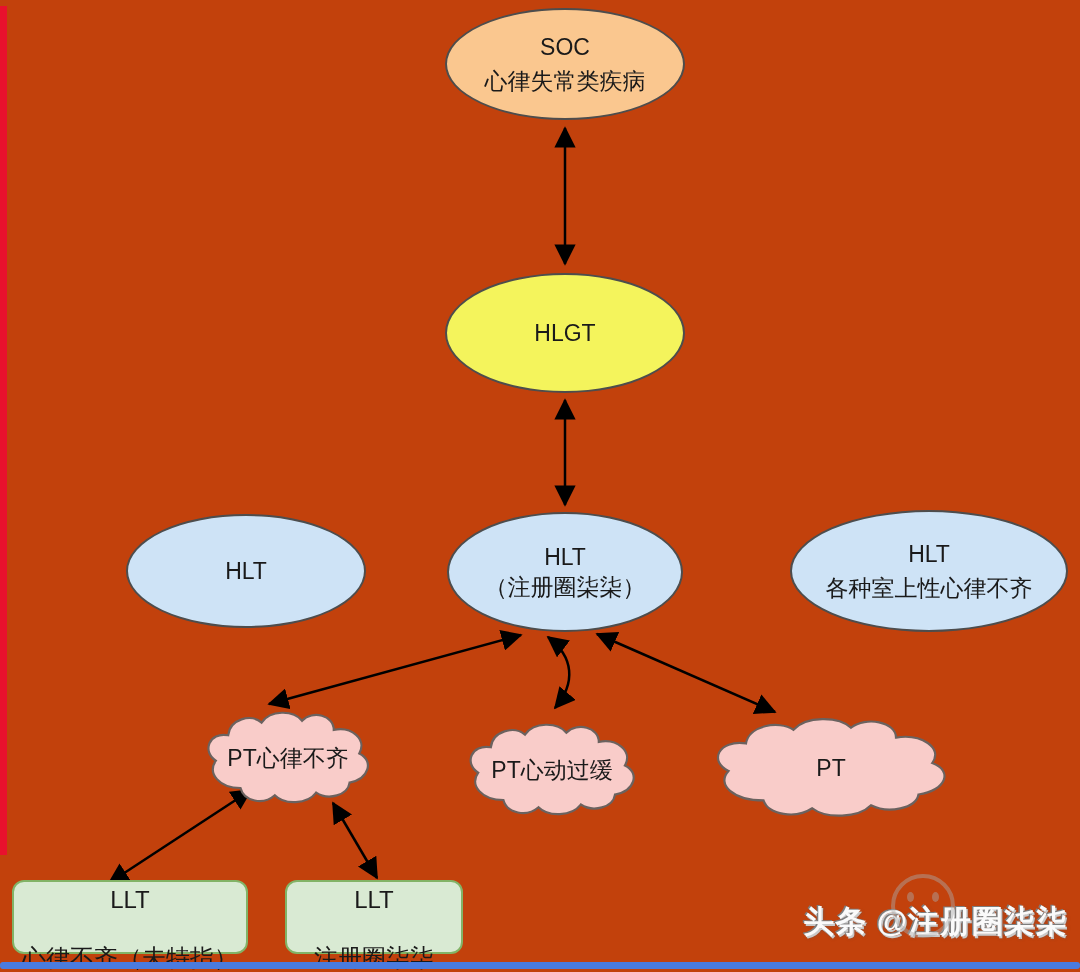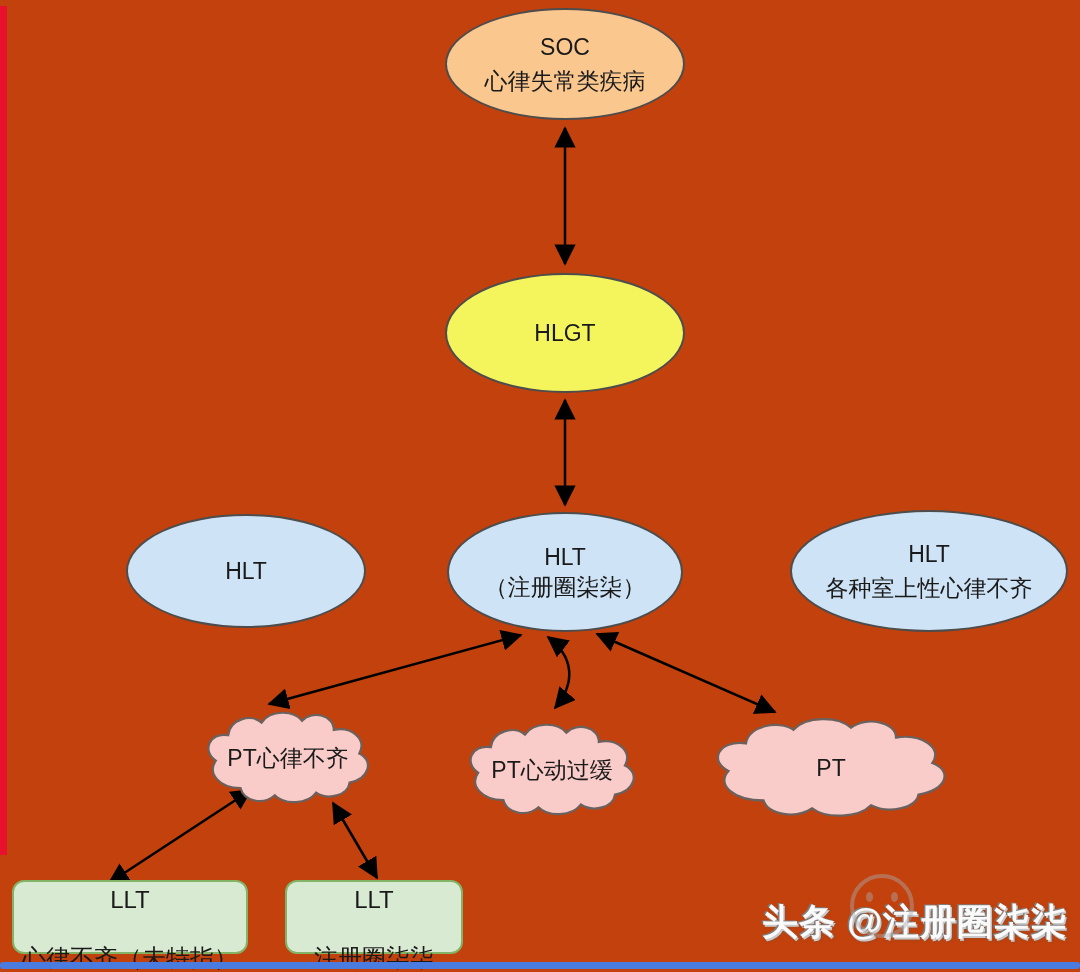--- a/index.html
+++ b/index.html
@@ -72,21 +72,21 @@
   #arrows path.conn { stroke: #000; stroke-width: 2.5px; fill: none; }
 
   
   .watermark {
     position: absolute;
     right: 12px; bottom: 24px;
     height: 52px;
     display: flex; align-items: center;
   }
   .wm-text {
-    font-size: 36px;
+    font-size: 31px;
     font-weight: bold;
     letter-spacing: 1px;
     color: #fafafa;
     text-shadow: -1.5px -1.5px 0 #7d7d7d, 1.5px 1.5px 0 #c9c9c9, 2px 2px 3px rgba(90,90,90,0.55);
     white-space: nowrap;
   }
   .wm-logo {
     position: absolute;
     left: 88px; top: -22px;
     width: 56px; height: 56px;

